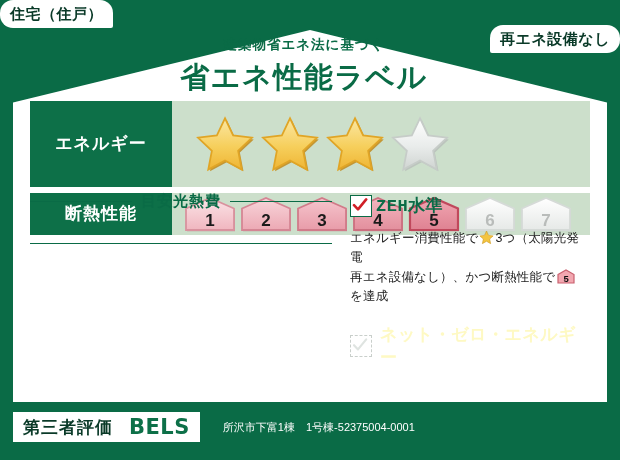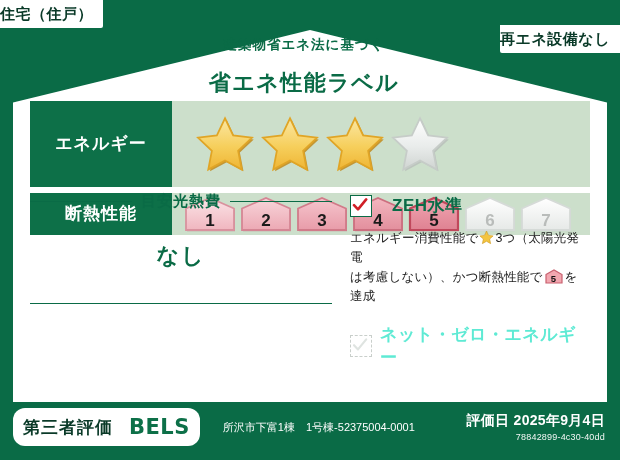--- a/index.html
+++ b/index.html
@@ -10,40 +10,41 @@
   }
   #label-root{
     position:relative;width:620px;height:460px;
     background:#0a6b46;
   }
 
   
   .corner-tag{
     position:absolute;top:0;background:#ffffff;
     color:#0a3a28;font-weight:bold;font-size:15px;
-    padding:6px 10px 7px 0;line-height:1;
+    padding:6px 10px 7px 10px;line-height:1;
     letter-spacing:0.5px;
+    border-radius:13px;
   }
   .corner-tag.left{left:0;border-bottom-right-radius:2px;}
   .corner-tag.right{right:0;border-bottom-left-radius:2px;margin-top:25px;}
 
   
   .house{
     position:absolute;left:13px;top:30px;width:594px;height:372px;
     background:#ffffff;
     clip-path:polygon(0% 19.5%, 50% 0%, 100% 19.5%, 100% 100%, 0% 100%);
   }
 
   
   .title-wrap{
     position:absolute;left:0;right:12px;top:38px;text-align:center;
     color:#0a6b46;
   }
   .title-small{font-size:13.5px;font-weight:bold;letter-spacing:1px;line-height:1.1;}
-  .title-large{font-size:22px;font-weight:bold;letter-spacing:1.5px;margin-top:18px;line-height:1.1;}
+  .title-large{font-size:29px;font-weight:bold;letter-spacing:1.5px;margin-top:9px;line-height:1.1;}
 
   
   .rows{position:absolute;left:30px;top:101px;width:560px;}
   .perf-row{display:flex;align-items:stretch;margin-bottom:6px;}
   .perf-label{
     background:#0d7048;color:#ffffff;font-weight:bold;
     display:flex;flex-direction:column;align-items:center;justify-content:center;
     width:142px;flex:0 0 142px;text-align:center;line-height:1.25;
     font-size:17px;letter-spacing:1px;
   }
@@ -84,29 +85,29 @@
   .divider-title .ln{flex:1;height:1px;background:#0a6b46;}
   .divider-title .tx{padding:0 9px;}
 
   .cost-value{
     text-align:center;color:#0a6b46;font-weight:bold;
     font-size:22px;letter-spacing:2px;margin-top:30px;
   }
   .bottom-rule{margin-top:32px;height:1px;background:#0a6b46;}
 
   
-  .zeh-head{display:flex;align-items:center;gap:20px;}
+  .zeh-head{display:flex;align-items:center;gap:4px;font-family:Liberation Mono, monospace;}
   .chk{
     width:20px;height:20px;border:1.6px solid #0a6b46;background:#fff;
     position:relative;flex:0 0 20px;
   }
   .chk svg{position:absolute;left:1px;top:1px;}
   .chk.off{border:1.4px dashed #c9cfcb;}
   .zeh-title{color:#0a6b46;font-weight:bold;font-size:17px;letter-spacing:0.5px;}
-  .zeh-title.off{color:#5eead4;font-weight:bold;}
+  .zeh-title.off{color:#fef9c3;font-weight:bold;}
   .zeh-desc{
     color:#1b1b1b;font-size:12.5px;line-height:1.55;margin-top:12px;
     letter-spacing:0.2px;
   }
   .inline-star{vertical-align:-3px;margin:0 1px;}
   .inline-badge{
     display:inline-block;vertical-align:-3px;width:18px;height:15px;
     position:relative;margin:0 2px;
   }
   .inline-badge .inum{
@@ -114,22 +115,22 @@
     font-size:9.5px;font-weight:bold;color:#111;line-height:1;
   }
   .zeh-row2{display:flex;align-items:center;gap:8px;margin-top:16px;}
 
   
   .footer{
     position:absolute;left:13px;bottom:13px;width:594px;height:40px;
     display:flex;align-items:center;
   }
   .bels-box{
-    background:#ffffff;height:38px;display:flex;align-items:center;
-    padding:0 10px;flex:0 0 auto;border-radius:12px;
+    background:#ffffff;height:30px;display:flex;align-items:center;
+    padding:0 10px;flex:0 0 auto;
   }
   .bels-jp{color:#0a3a28;font-weight:bold;font-size:17px;letter-spacing:1px;}
   .bels-en{color:#0d7048;font-weight:bold;font-size:21px;letter-spacing:0.5px;margin-left:16px;font-family:"DejaVu Sans",sans-serif;}
   .footer-addr{color:#ffffff;font-size:11px;margin-left:23px;white-space:nowrap;}
   .footer-right{margin-left:auto;text-align:right;color:#ffffff;padding-right:2px;}
   .footer-date{font-size:14px;font-weight:bold;letter-spacing:0.3px;}
   .footer-id{font-size:9px;margin-top:2px;letter-spacing:0.2px;opacity:.95;}
 </style>
 </head>
 <body>
@@ -284,40 +285,39 @@
   </div>
 
   <div class="lower">
 
     <div class="lower-left">
       <div class="divider-title">
         <span class="ln"></span>
         <span class="tx">目安光熱費</span>
         <span class="ln"></span>
       </div>
-      <div class="cost-value">なし</div>
       <div class="bottom-rule"></div>
     </div>
 
     <div class="lower-right">
 
       <div class="zeh-head">
         <span class="chk">
           <svg width="16" height="16" viewBox="0 0 16 16" aria-hidden="true">
             <path d="M2 8.2 L6 12.4 L14.2 2.4" fill="none" stroke="#d01f26" stroke-width="2.6" stroke-linecap="round" stroke-linejoin="round"></path>
           </svg>
         </span>
         <span class="zeh-title">ZEH水準</span>
       </div>
 
       <div class="zeh-desc">
         <span>エネルギー消費性能で</span><svg class="inline-star" width="15" height="15" viewBox="0 0 24 24">
             <path d="M12 1.6 L15.2 8.6 L22.6 9.4 L17 14.4 L18.6 21.8 L12 18 L5.4 21.8 L7 14.4 L1.4 9.4 L8.8 8.6 Z" fill="#f3c53f" stroke="#cf9a23" stroke-width="1"></path>
           </svg><span>3つ（太陽光発電</span><br>
-        <span>は考慮しない）、かつ断熱性能で</span><span class="inline-badge">
+        <span>再エネ設備なし）、かつ断熱性能で</span><span class="inline-badge">
             <svg width="18" height="15" viewBox="0 0 18 15" aria-hidden="true">
               <path d="M1 5.6 L9 1 L17 5.6 L17 14 L1 14 Z" fill="#f2a7b0" stroke="#c9616f" stroke-width="1.2"></path>
             </svg>
             <span class="inum">5</span>
           </span><span>を達成</span>
       </div>
 
       <div class="zeh-row2">
         <span class="chk off">
           <svg width="16" height="16" viewBox="0 0 16 16" aria-hidden="true">
@@ -329,19 +329,15 @@
 
     </div>
   </div>
 
   <div class="footer">
     <div class="bels-box">
       <span class="bels-jp">第三者評価</span>
       <span class="bels-en">BELS</span>
     </div>
     <div class="footer-addr">所沢市下富1棟　1号棟-52375004-0001</div>
-    <div class="footer-right">
-      <div class="footer-date">評価日 2025年9月4日</div>
-      <div class="footer-id">78842899-4c30-40dd</div>
-    </div>
   </div>
 
 </div>
 
 </body></html>

